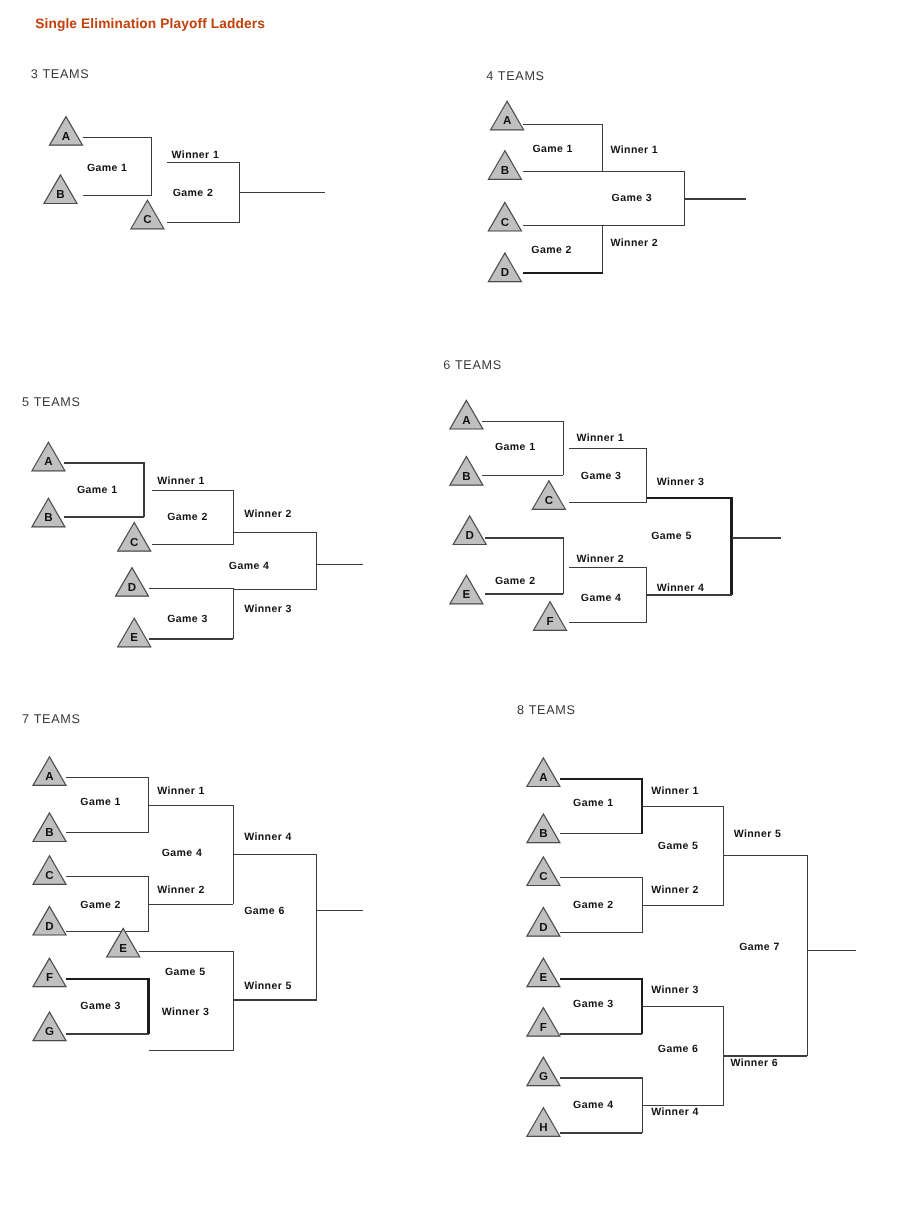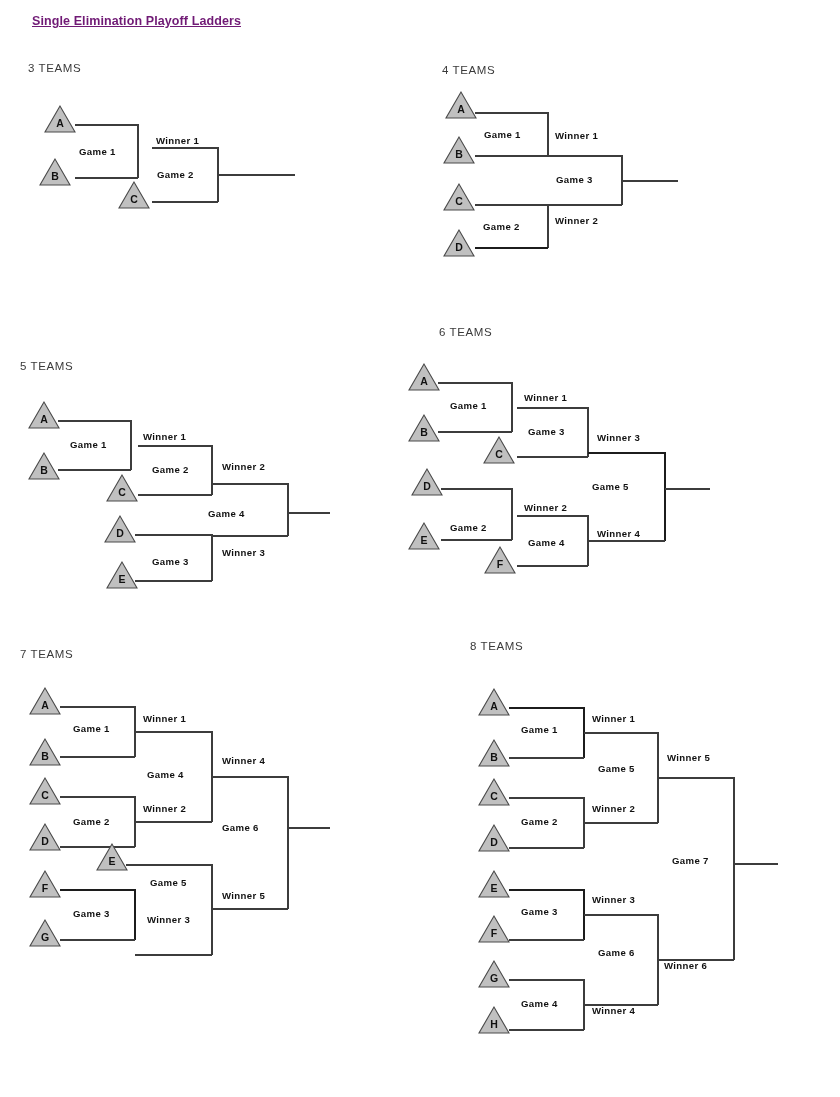--- a/index.html
+++ b/index.html
@@ -21,23 +21,22 @@
     width: 840px;
     height: 1097px;
   }
   .doc-title {
     position: absolute;
     left: 32px;
     top: 14px;
     font-size: 12.5px;
     font-weight: 600;
     letter-spacing: 0.1px;
-    color: #701a75;
+    color: #c2410c;
     white-space: nowrap;
-    text-decoration: underline;
   }
   .bracket {
     position: absolute;
     border-radius: 24px;
   }
   .bracket-heading {
     position: absolute;
     font-size: 11.5px;
     font-weight: 400;
     letter-spacing: 0.6px;
@@ -183,21 +182,21 @@
           <text class="lbl" x="70" y="412">Game 1</text>
           <text class="lbl" x="152" y="437">Game 2</text>
           <text class="lbl" x="152" y="529">Game 3</text>
           <text class="lbl" x="208" y="481">Game 4</text>
           <text class="lbl" x="143" y="404">Winner 1</text>
           <text class="lbl" x="222" y="434">Winner 2</text>
           <text class="lbl" x="222" y="520">Winner 3</text>
         </svg>
       </div>
       <div class="bracket" style="left: 0px; top: 0px; width: 840px; height: 1097px;">
-        <div class="bracket-heading" style="left: 403px; top: 326px; margin-left: 36px;">6 TEAMS</div>
+        <div class="bracket-heading" style="left: 403px; top: 326px;">6 TEAMS</div>
         <svg class="ladder" width="840" height="1097">
           <polyline points="438,383 512,383 512,432"></polyline>
           <polyline points="438,432 512,432"></polyline>
           <polyline points="441,489 512,489 512,540"></polyline>
           <polyline points="441,540 512,540"></polyline>
           <polyline points="517,408 588,408 588,457"></polyline>
           <polyline points="517,457 588,457"></polyline>
           <polyline points="517,516 588,516 588,566"></polyline>
           <polyline points="517,566 588,566"></polyline>
           <polyline points="588,453 665,453 665,541" class="thick"></polyline>

